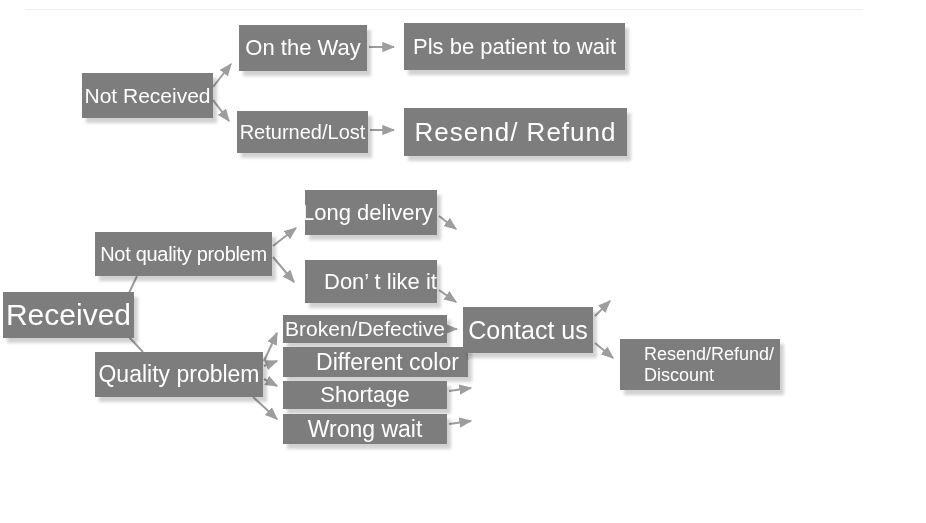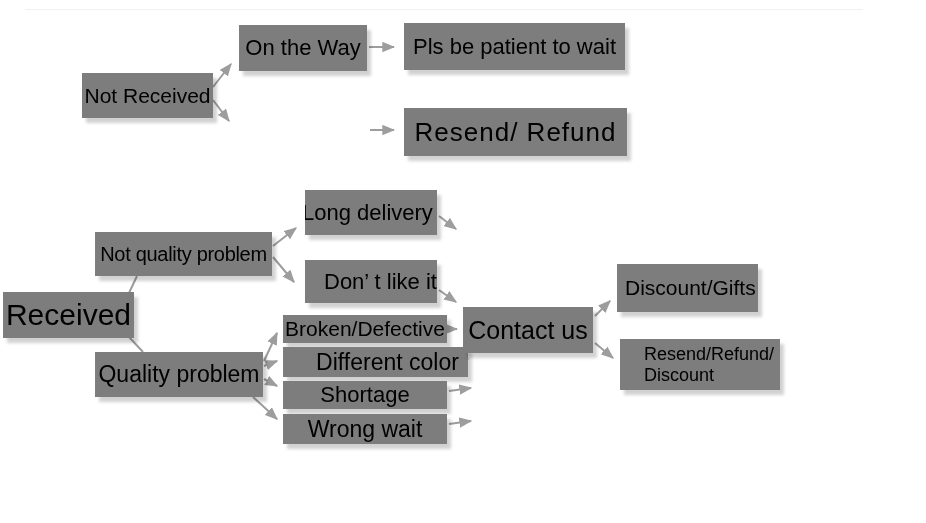--- a/index.html
+++ b/index.html
@@ -14,21 +14,21 @@
     position:absolute;left:25px;top:9px;width:838px;height:1px;
     background:#f0f0f0;
   }
   .connectors{
     position:absolute;left:0;top:0;width:926px;height:523px;
     pointer-events:none;
   }
   .node{
     position:absolute;
     background:#7d7d7d;
-    color:#000000;
+    color:#ffffff;
     display:flex;
     align-items:center;
     justify-content:center;
     white-space:nowrap;
     overflow:hidden;
     box-shadow:4px 5px 3px rgba(0,0,0,0.18);
   }
   
   .n-not-received   {left:82px;  top:73px;  width:131px; height:45px; font-size:21px;}
   .n-on-the-way     {left:239px; top:25px;  width:128px; height:46px; font-size:22px;}
@@ -97,20 +97,23 @@
 
   <div class="node n-not-received">
     <span>Not Received</span>
   </div>
   <div class="node n-on-the-way">
     <span>On the Way</span>
   </div>
   <div class="node n-pls-wait">
     <span>Pls be patient to wait</span>
   </div>
+  <div class="node n-returned-lost">
+    <span>Returned/Lost</span>
+  </div>
   <div class="node n-resend-refund">
     <span>Resend/ Refund</span>
   </div>
 
   <div class="node n-received">
     <span>Received</span>
   </div>
   <div class="node n-not-quality">
     <span>Not quality problem</span>
   </div>
@@ -131,21 +134,18 @@
   </div>
   <div class="node n-shortage">
     <span>Shortage</span>
   </div>
   <div class="node n-wrong">
     <span>Wrong wait</span>
   </div>
   <div class="node n-contact">
     <span>Contact us</span>
   </div>
-  <div class="node n-discount-gifts">
-    <span>Discount/Gifts</span>
-  </div>
   <div class="node n-rrd">
     <span>Resend/Refund/</span>
     <span>Discount</span>
   </div>
 
 </div>
 
 </body></html>

